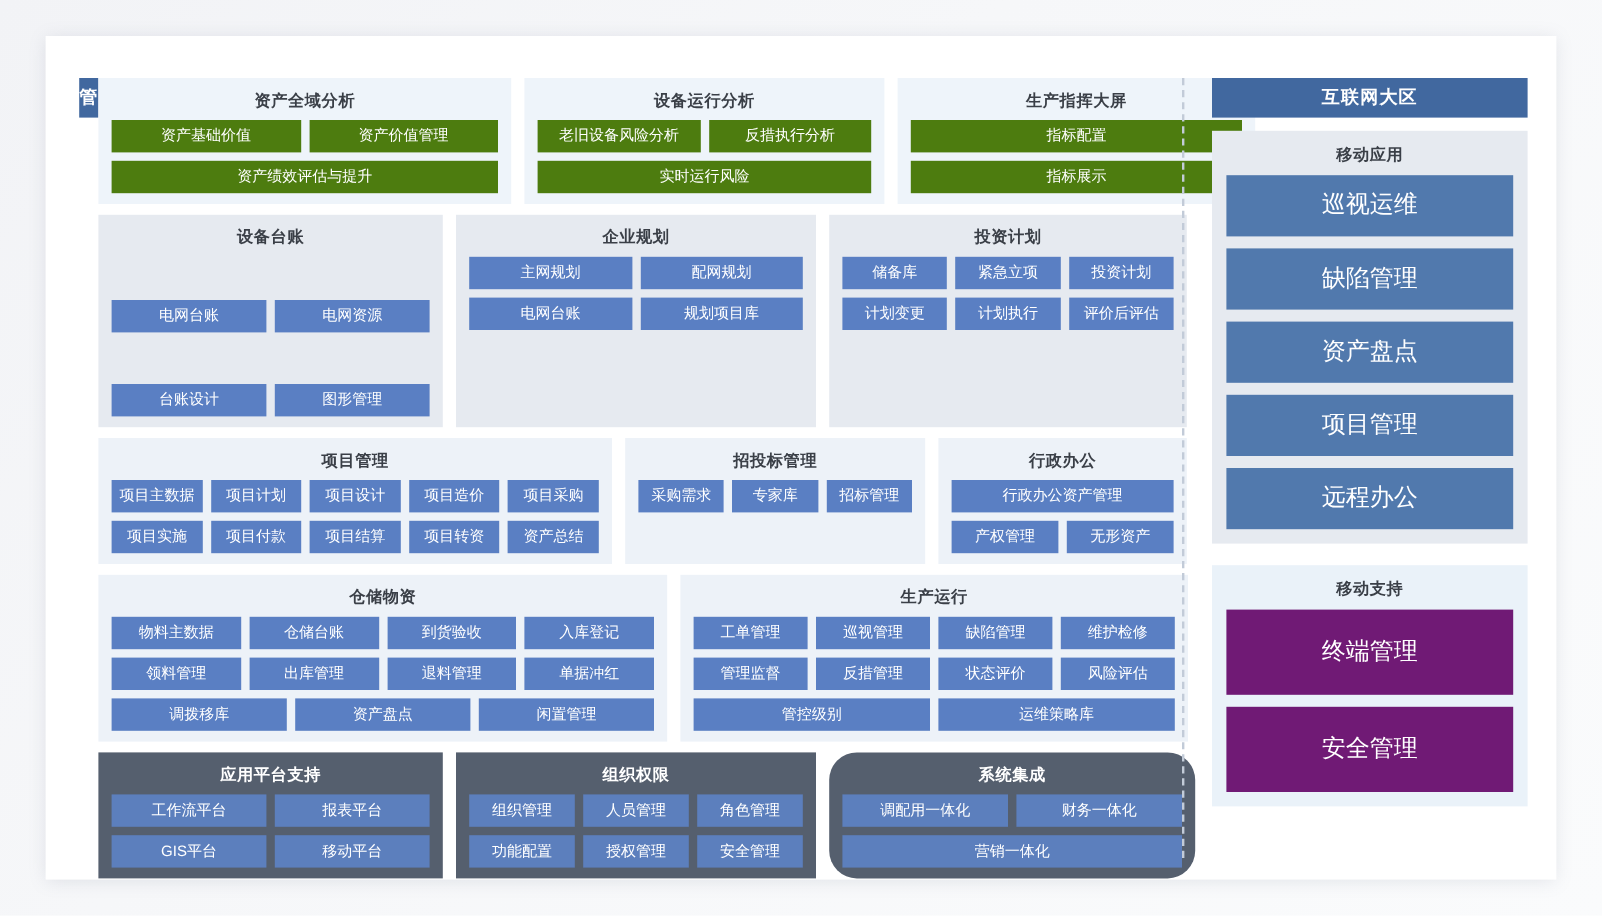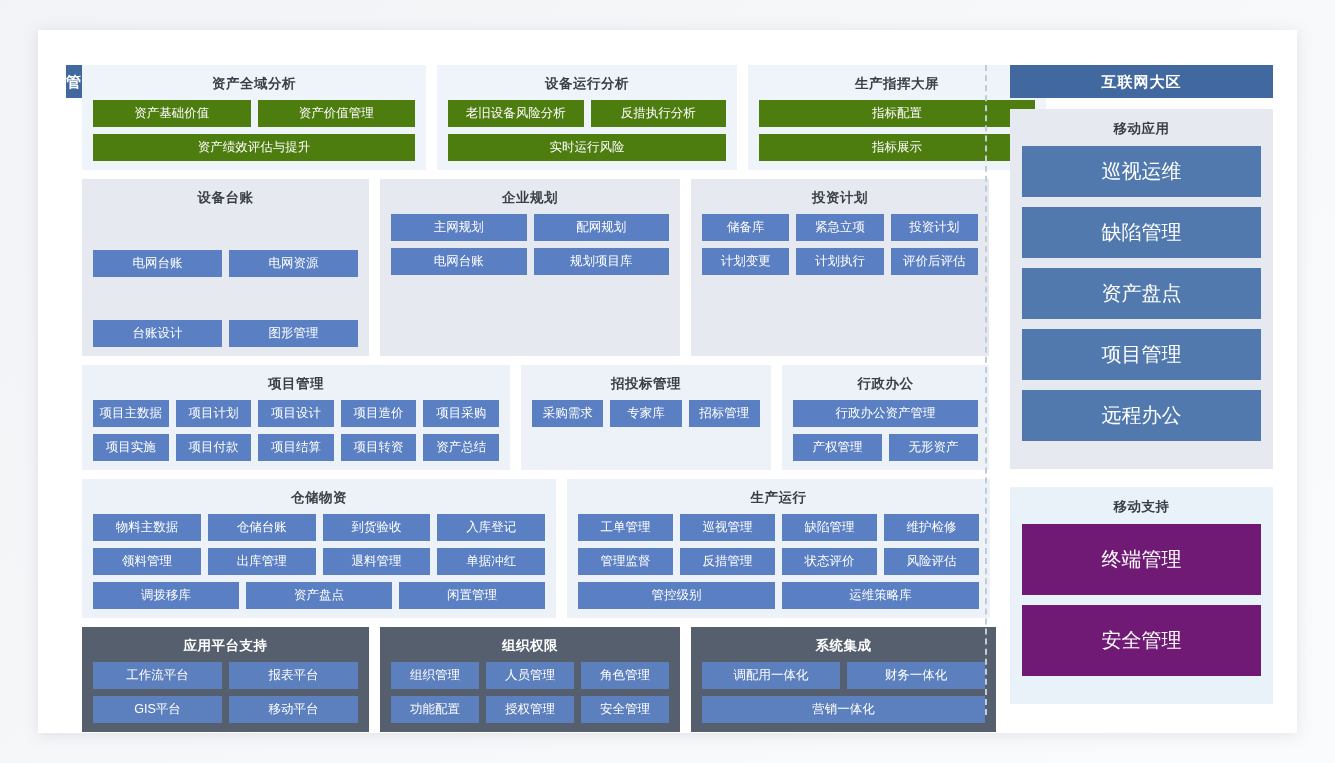--- a/index.html
+++ b/index.html
@@ -136,21 +136,21 @@
     letter-spacing: 0.5px;
   }
   .big-tile {
     height: 51px;
     line-height: 51px;
     text-align: center;
     font-size: 20px;
     color: #ffffff;
     margin-bottom: 10px;
   }
-  .big-tile:last-child { margin-bottom: 16px; }
+  .big-tile:last-child { margin-bottom: 0; }
   .big-tile.steel { background: #5179ad; }
   .big-tile.cyan  { background: #701a75; }
   .big-tile.tall  { height: 71px; line-height: 71px; }
 </style>
 </head>
 <body>
 
 <div id="page">
   <div id="canvas">
 
@@ -321,21 +321,21 @@
                 <div class="tile steel">组织管理</div>
                 <div class="tile steel">人员管理</div>
                 <div class="tile steel">角色管理</div>
               </div>
               <div class="tile-row">
                 <div class="tile steel">功能配置</div>
                 <div class="tile steel">授权管理</div>
                 <div class="tile steel">安全管理</div>
               </div>
             </div>
-            <div class="card bg-dark" style="width: 305px;">
+            <div class="card bg-dark" style="width: 305px; border-radius: 23px;">
               <div class="card-title">系统集成</div>
               <div class="tile-row">
                 <div class="tile steel">调配用一体化</div>
                 <div class="tile steel">财务一体化</div>
               </div>
               <div class="tile-row">
                 <div class="tile steel">营销一体化</div>
               </div>
             </div>
           </div>

